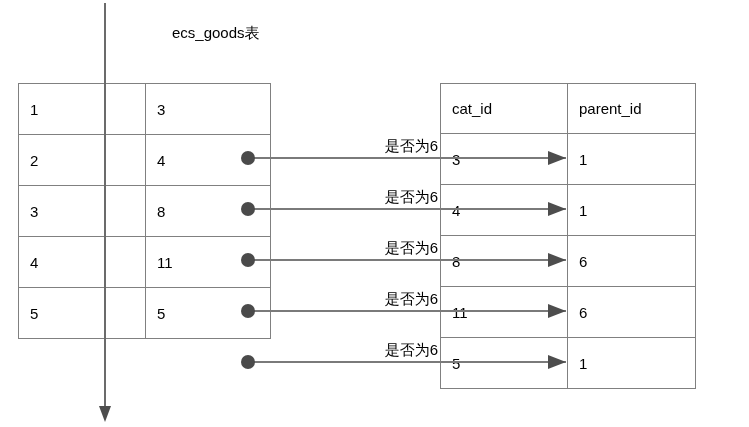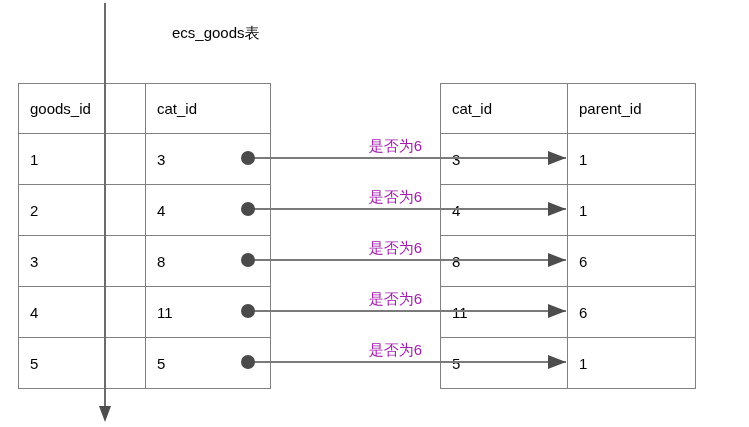--- a/index.html
+++ b/index.html
@@ -83,24 +83,24 @@
     position: absolute;
     left: 548px;
     width: 0; height: 0;
     border-top: 7px solid transparent;
     border-bottom: 7px solid transparent;
     border-left: 18px solid #4d4d4d;
     z-index: 3;
   }
   .clabel {
     position: absolute;
-    right: 327px;
+    right: 311px;
     height: 18px;
     font-size: 15px;
-    color: #a21caf;
+    color: #000000;
     text-align: left;
     white-space: nowrap;
     z-index: 3;
   }
 </style>
 </head>
 <body>
 
 <div class="stage">
 
@@ -109,25 +109,20 @@
 
   <div class="tbl-title title-left">ecs_goods表</div>
 
   <table class="dtable left-tbl">
     <colgroup>
         <col style="width:87px">
         <col style="width:40px">
         <col style="width:125px">
       </colgroup>
     <tbody>
-        <tr class="hdr">
-      <td>goods_id</td>
-      <td></td>
-      <td>cat_id</td>
-    </tr>
     <tr>
       <td>1</td>
       <td></td>
       <td>3</td>
     </tr>
     <tr>
       <td>2</td>
       <td></td>
       <td>4</td>
     </tr>

